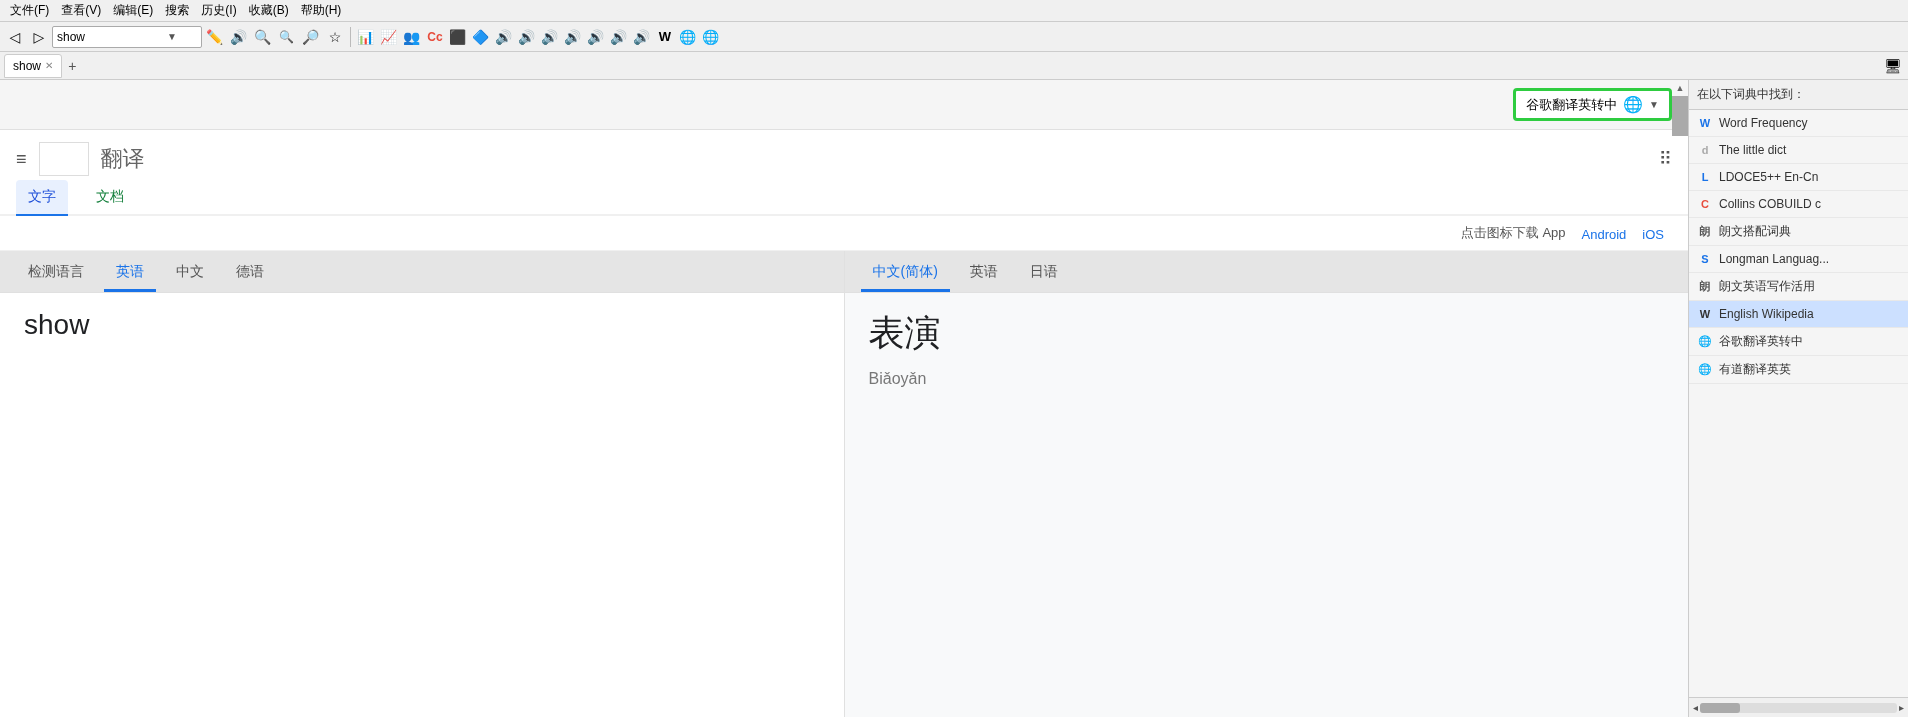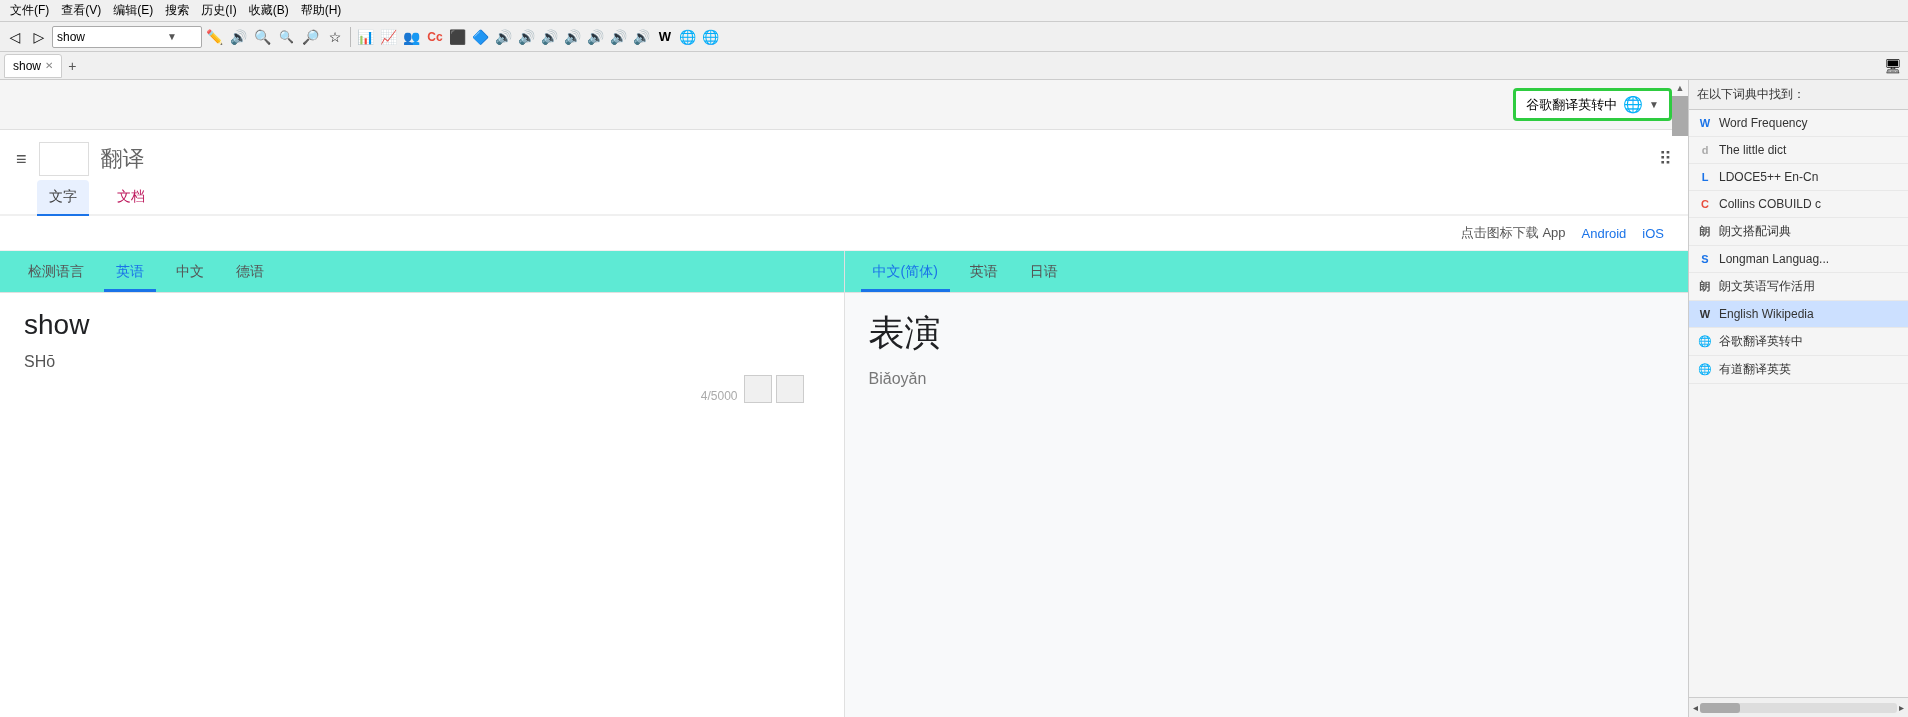--- a/index.html
+++ b/index.html
@@ -165,50 +165,49 @@
       display: flex;
       padding: 0 16px;
       gap: 16px;
       border-bottom: 2px solid #f0f0f0;
       margin-bottom: 0;
     }
     .app-tab {
       padding: 8px 12px;
       font-size: 14px;
       cursor: pointer;
-      color: #be185d;
+      color: #15803d;
       border-bottom: 2px solid transparent;
       margin-bottom: -2px;
     }
     .app-tab.active {
-      color: #404040;
+      color: #1d4ed8;
       border-bottom-color: #1a73e8;
       background: #e8f0fe;
       border-radius: 4px 4px 0 0;
-      margin-left: 21px;
     }
 
     
     .download-banner {
       display: flex;
-      align-items: center;
+      align-items: flex-end;
       justify-content: flex-end;
       padding: 8px 24px;
       gap: 16px;
       border-bottom: 1px solid #f0f0f0;
     }
     .download-text { font-size: 13px; color: #555; }
     .download-link {
       font-size: 13px; color: #1a73e8; cursor: pointer; text-decoration: none;
     }
 
     
     .lang-selectors {
       display: flex;
-      background: #5eead4;
+      background: #e5e5e5;
     }
     .lang-panel {
       flex: 1;
       border-bottom: 1px solid #e0e0e0;
     }
     .lang-tabs {
       display: flex;
       padding: 4px 16px 0 16px;
       gap: 8px;
     }
@@ -472,28 +471,20 @@
             <div class="lang-tab active">中文(简体)</div>
             <div class="lang-tab">英语</div>
             <div class="lang-tab">日语</div>
           </div>
         </div>
       </div>
 
       <div class="translation-panels">
         <div class="source-panel">
           <div class="source-word">show</div>
-          <div class="source-phonetic">SHō</div>
-          <div class="char-count-row">
-            <span class="char-count">4/5000</span>
-            <div class="copy-btns">
-              <div class="copy-btn"></div>
-              <div class="copy-btn"></div>
-            </div>
-          </div>
         </div>
         <div class="target-panel">
           <div class="target-word">表演</div>
           <div class="target-phonetic">Biǎoyǎn</div>
         </div>
       </div>
 
     </div>
 
     <div style="position:absolute;right:0;top:0;bottom:0;width:16px;">

